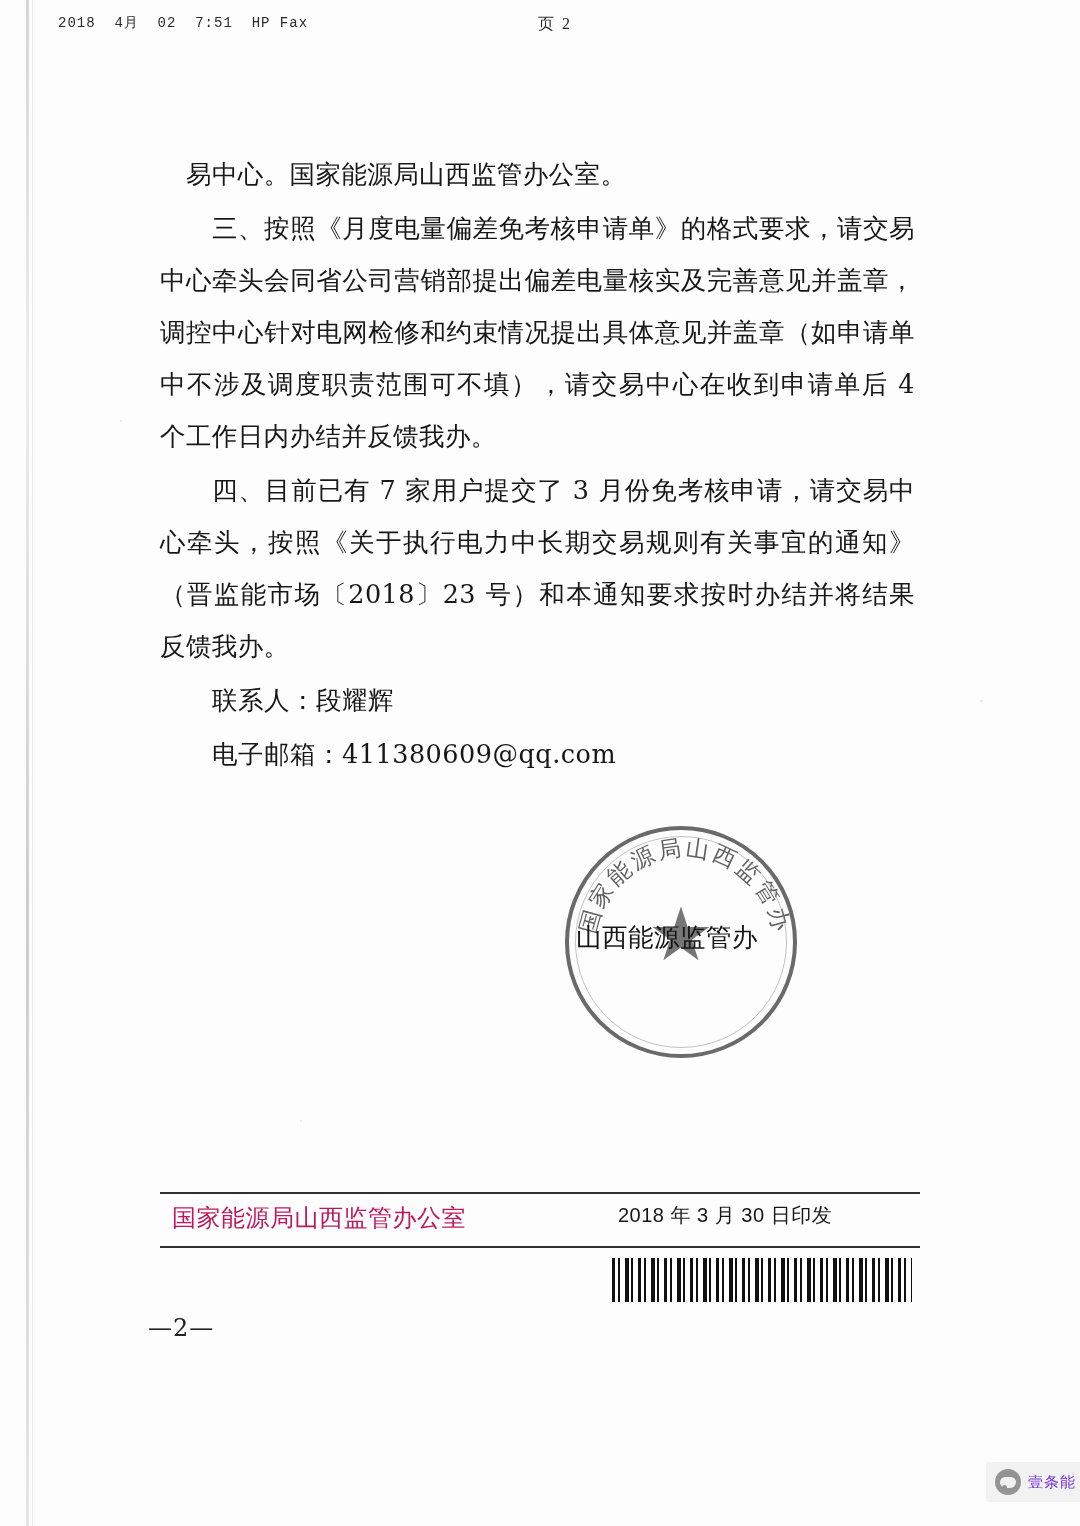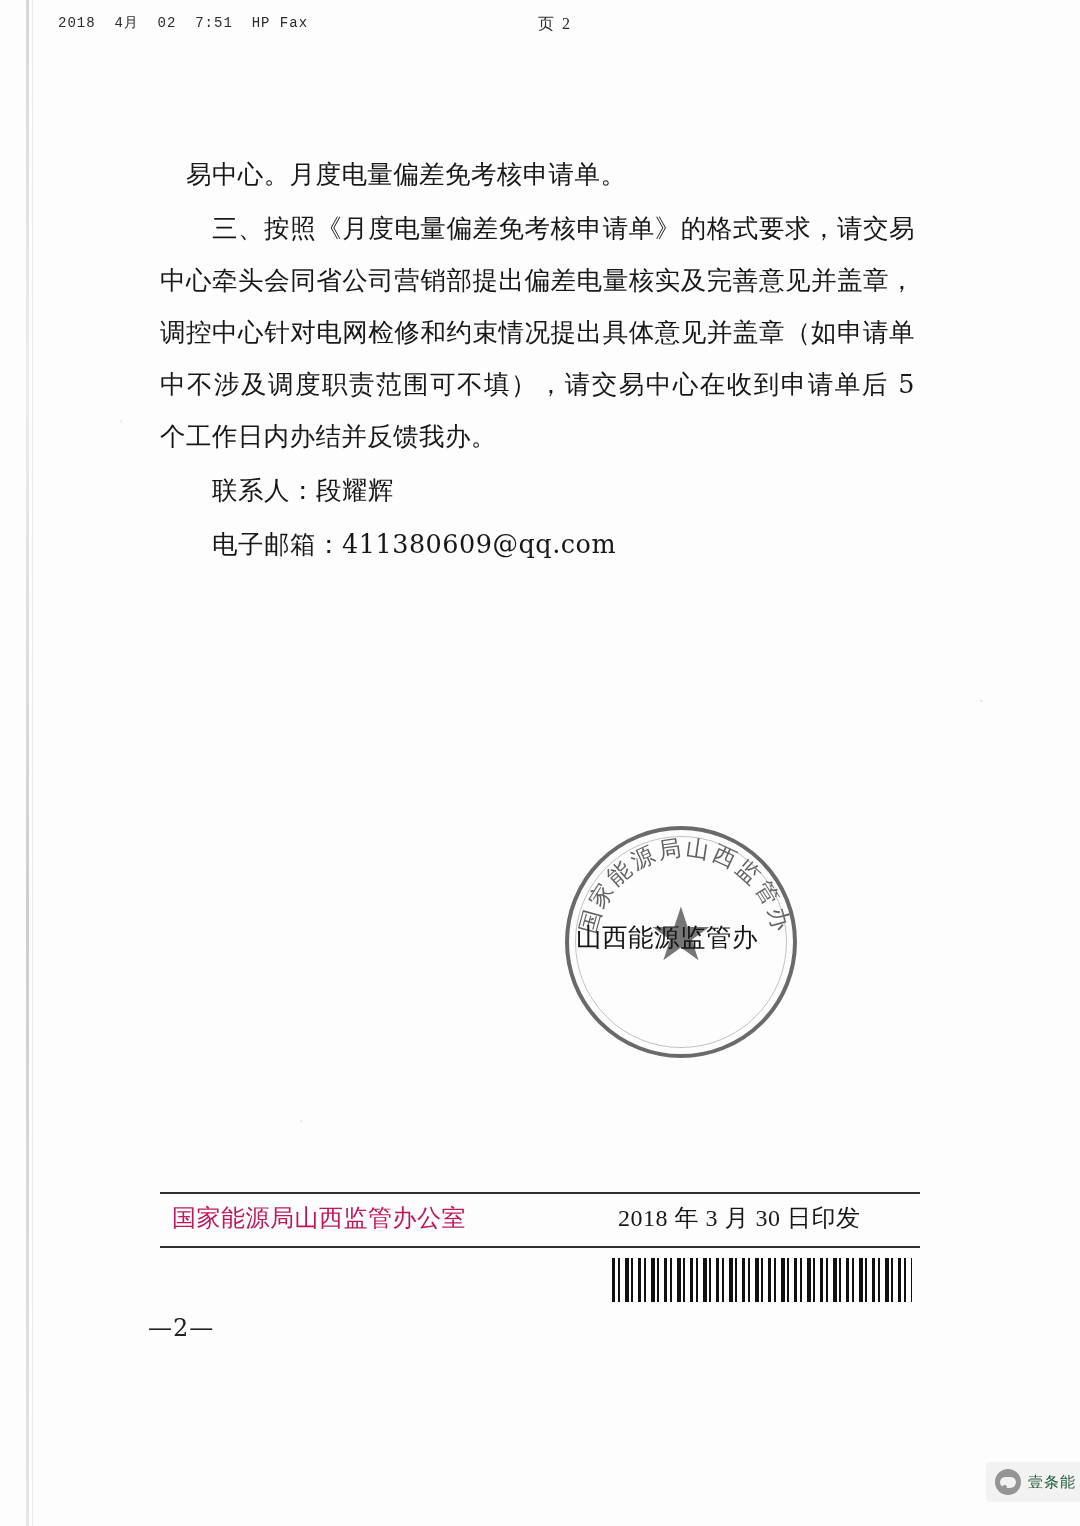--- a/index.html
+++ b/index.html
@@ -164,22 +164,22 @@
     top: 1202px;
     font-family: "DejaVu Serif", "Liberation Serif", serif;
     font-size: 24px;
     color: #be185d;
     letter-spacing: 0.5px;
   }
   .footer-right {
     position: absolute;
     left: 618px;
     top: 1202px;
-    font-family: Liberation Serif, serif;
-    font-size: 24px;
+    font-family: Liberation Sans, sans-serif;
+    font-size: 20px;
     color: #171717;
     letter-spacing: 0.5px;
   }
 
   
   .barcode {
     position: absolute;
     left: 612px;
     top: 1258px;
     width: 300px;
@@ -242,21 +242,21 @@
     content: "";
     position: absolute;
     left: 7px; top: 16px;
     width: 5px; height: 5px;
     background: #8f8f8f;
     border-radius: 50%;
   }
   .watermark .wm-text {
     font-family: Liberation Mono, monospace;
     font-size: 15px;
-    color: #14532d;
+    color: #6d28d9;
     letter-spacing: 1px;
     white-space: nowrap;
   }
 
   
   .speckle {
     position: absolute;
     background: #bdbdbd;
     opacity: .35;
     border-radius: 50%;
@@ -268,22 +268,23 @@
 <div id="page">
 
   <div class="scan-edge-left"></div>
   <div class="scan-edge-left2"></div>
   <div class="scan-edge-right"></div>
 
   <div class="fax-header">2018  4月  02  7:51  HP Fax</div>
   <div class="fax-page">页 2</div>
 
   <div class="doc-body">
-    <p class="indent-small">易中心。月度电量偏差免考核申请单。</p>
-    <p class="indent">三、按照《月度电量偏差免考核申请单》的格式要求，请交易中心牵头会同省公司营销部提出偏差电量核实及完善意见并盖章，调控中心针对电网检修和约束情况提出具体意见并盖章（如申请单中不涉及调度职责范围可不填），请交易中心在收到申请单后 5 个工作日内办结并反馈我办。</p>
+    <p class="indent-small">易中心。国家能源局山西监管办公室。</p>
+    <p class="indent">三、按照《月度电量偏差免考核申请单》的格式要求，请交易中心牵头会同省公司营销部提出偏差电量核实及完善意见并盖章，调控中心针对电网检修和约束情况提出具体意见并盖章（如申请单中不涉及调度职责范围可不填），请交易中心在收到申请单后 4 个工作日内办结并反馈我办。</p>
+    <p class="indent">四、目前已有 7 家用户提交了 3 月份免考核申请，请交易中心牵头，按照《关于执行电力中长期交易规则有关事宜的通知》（晋监能市场〔2018〕23 号）和本通知要求按时办结并将结果反馈我办。</p>
     <p class="contact-line">联系人：段耀辉</p>
     <p class="contact-line">电子邮箱：411380609@qq.com</p>
   </div>
 
   <div class="seal">
     <svg class="seal-arc" viewBox="0 0 232 232">
       <defs>
         <path id="arcpath" d="M 26,116 A 90,90 0 0 1 206,116"></path>
       </defs>
       <text>

